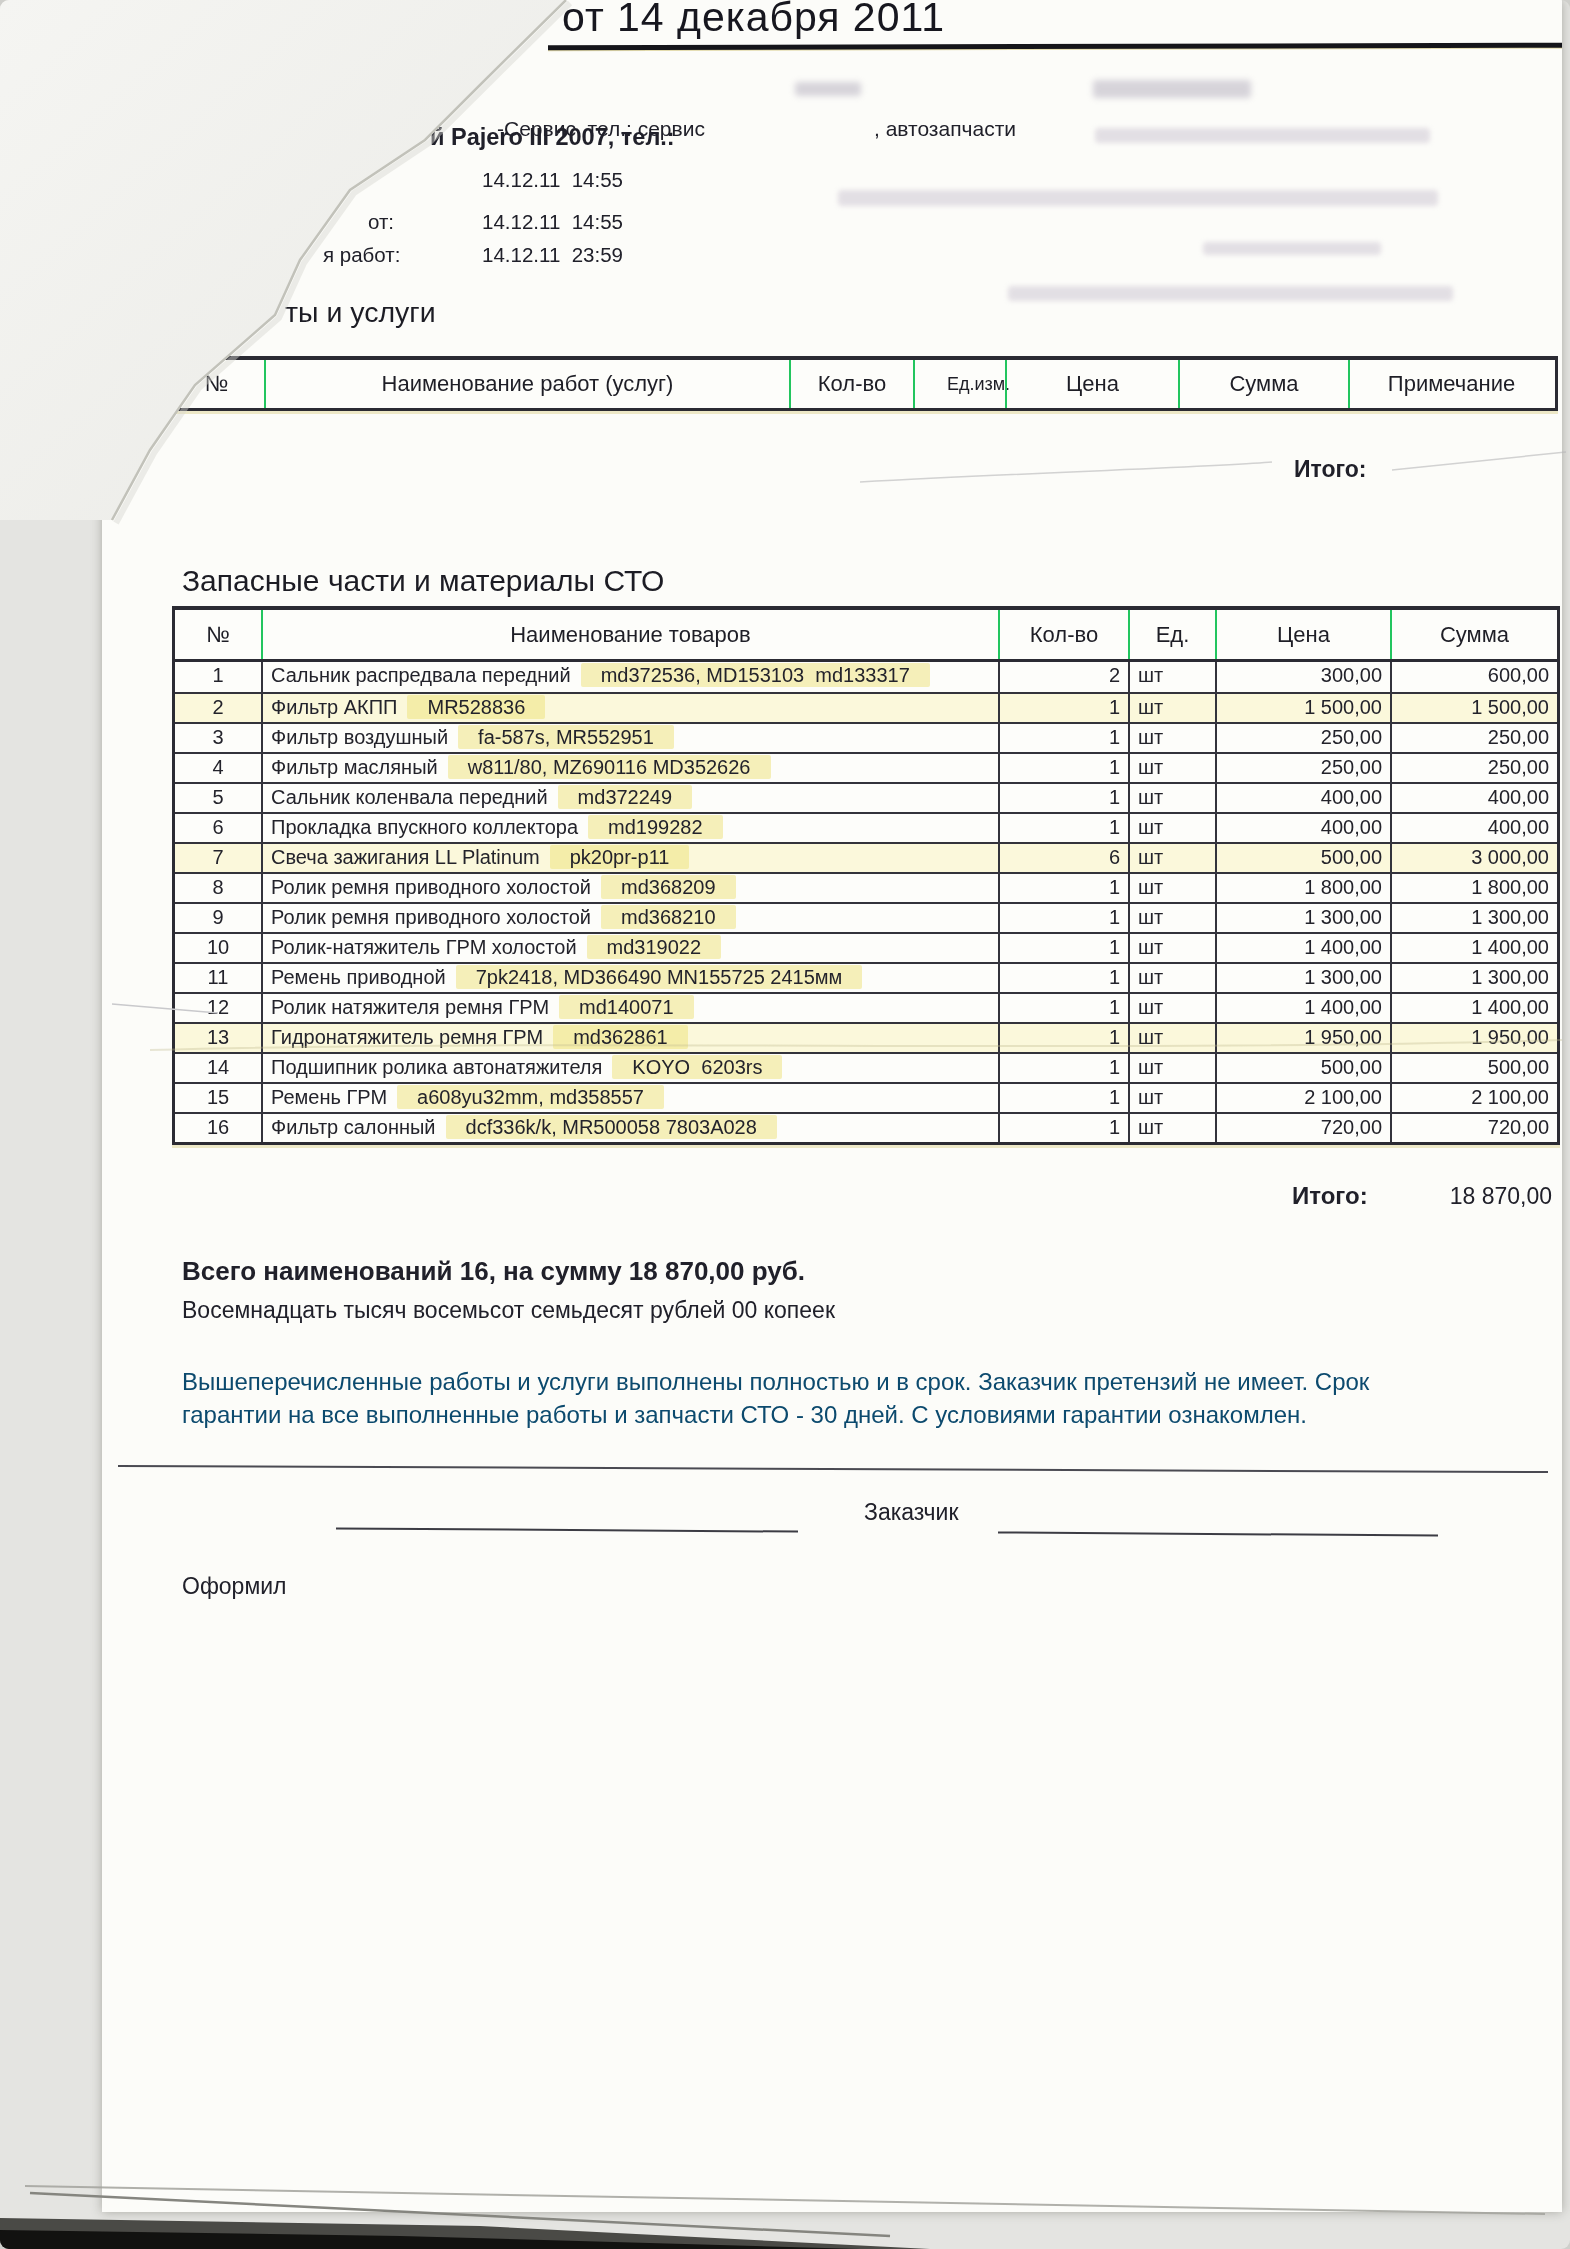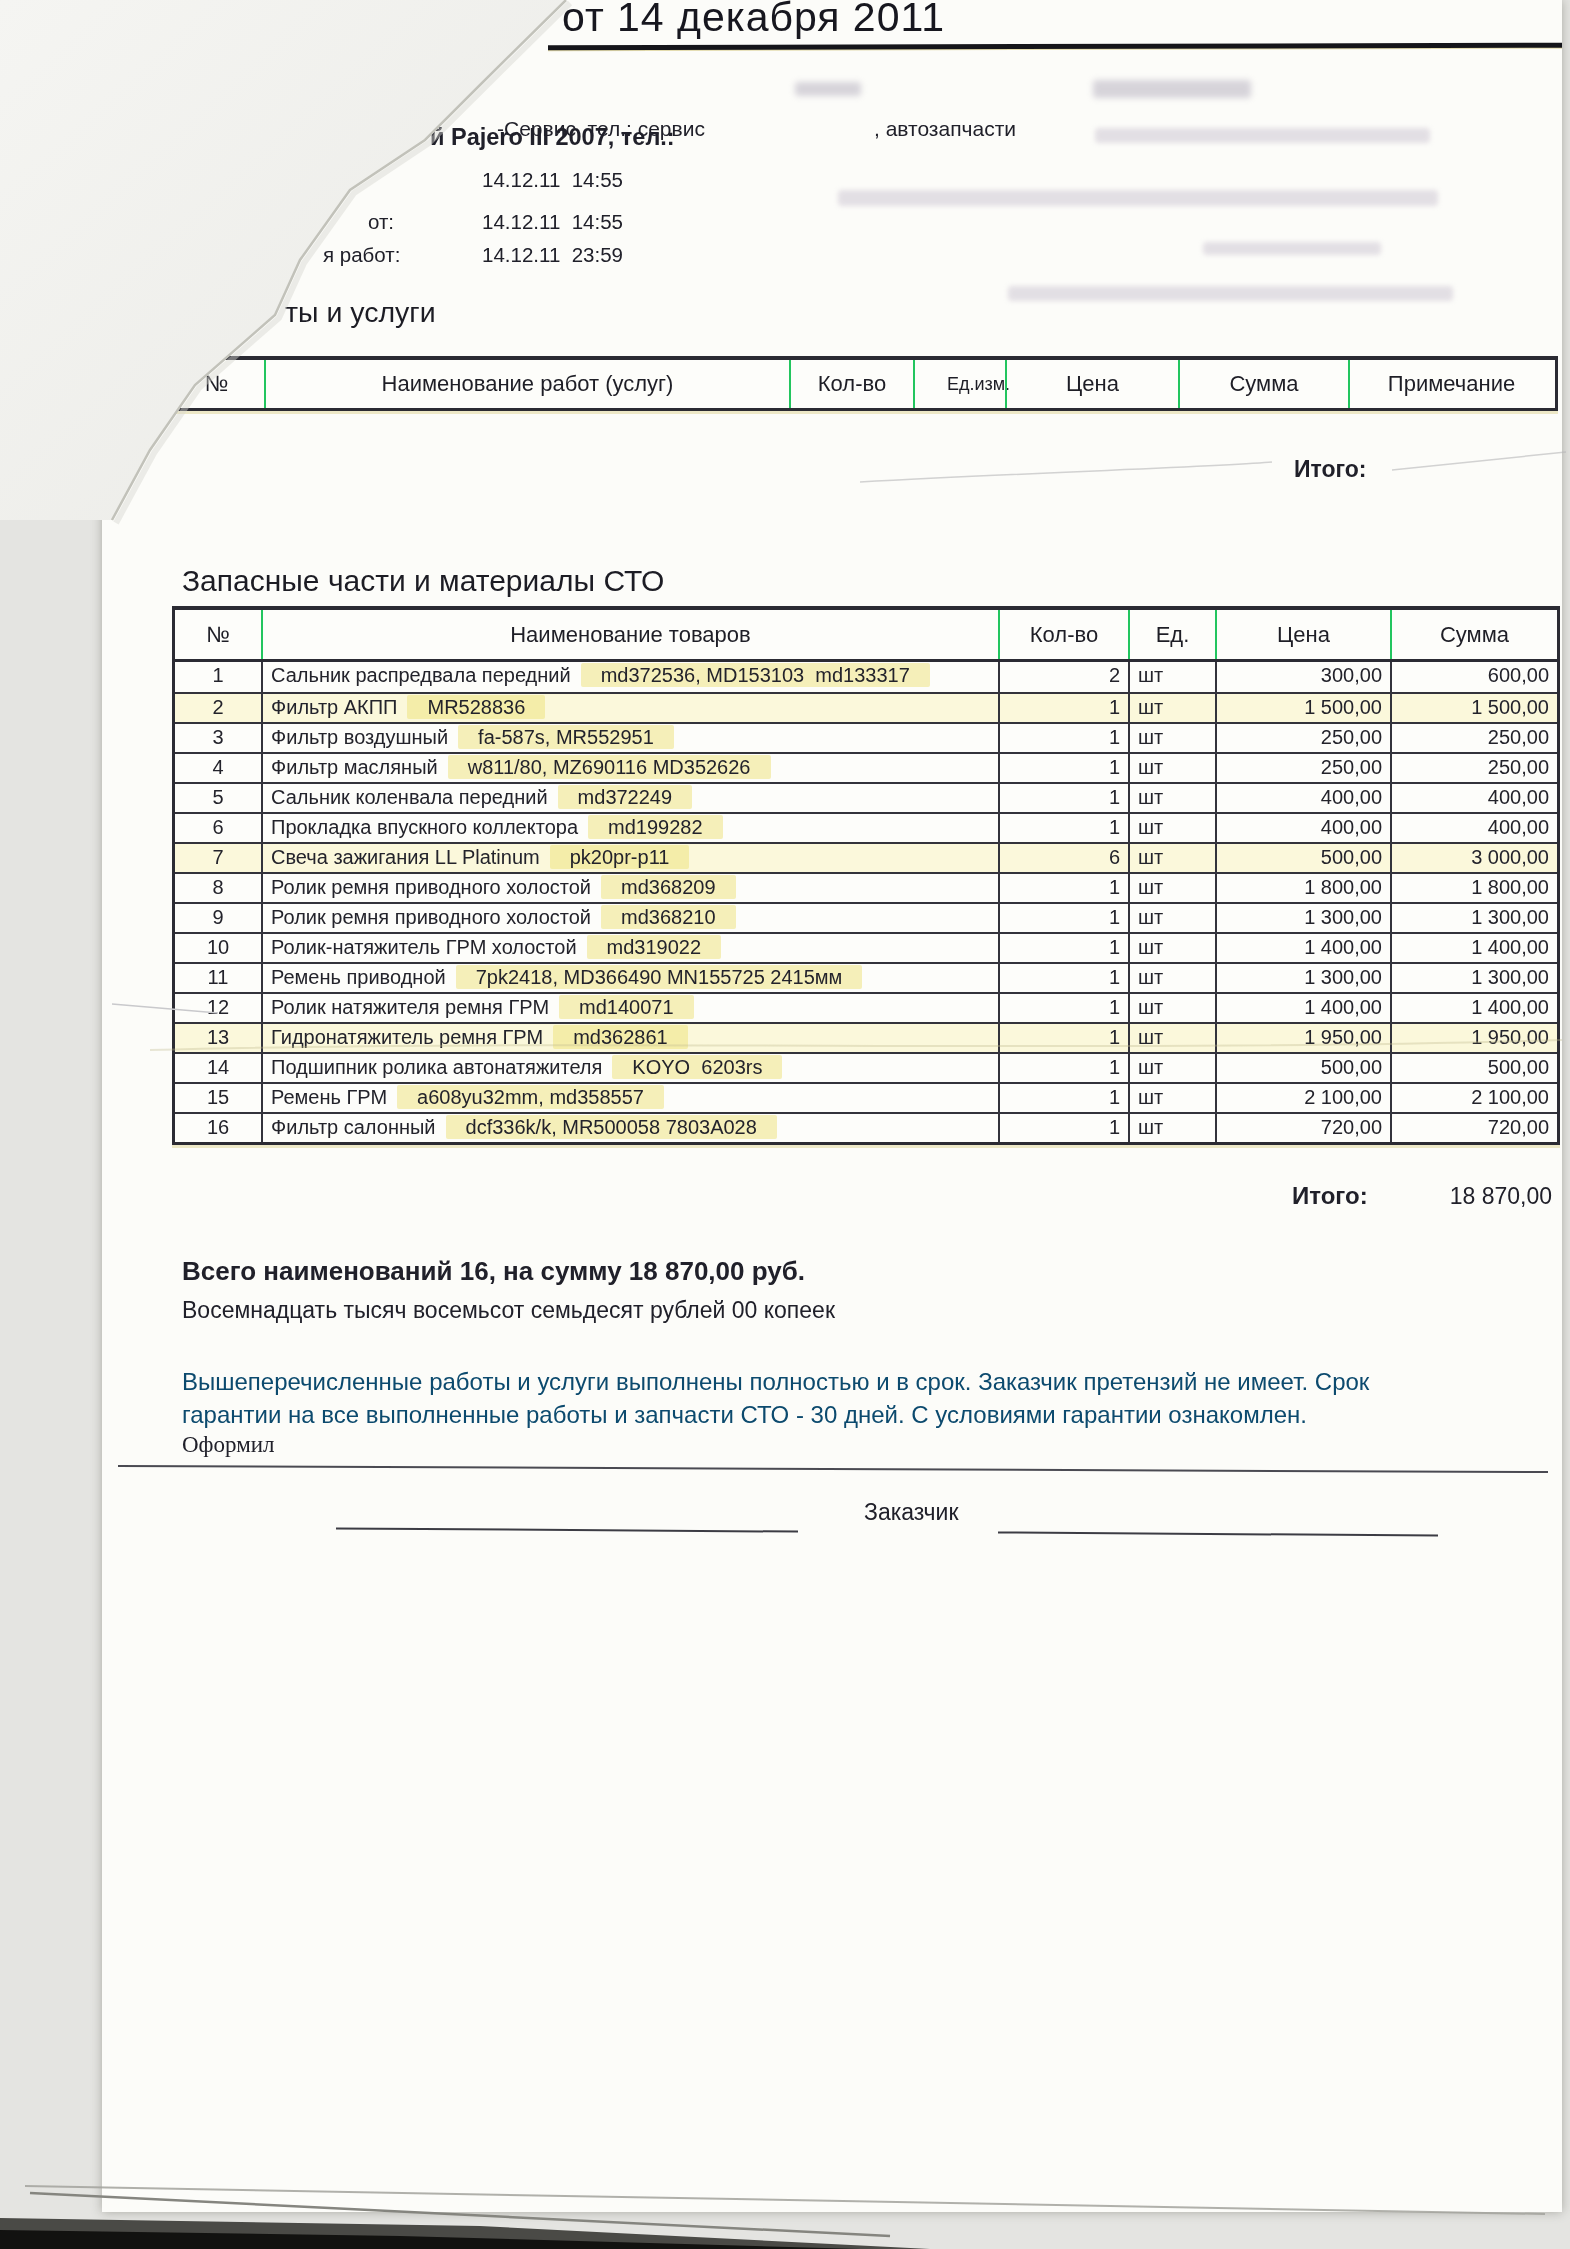--- a/index.html
+++ b/index.html
@@ -1,20 +1,21 @@
 <!DOCTYPE html>
 <html><head>
 <meta charset="utf-8">
 <style>
   html,body{margin:0;padding:0;background:#cfcfcb;}
   .scan{
     position:relative; width:1570px; height:2249px; overflow:hidden;
     background:#e4e4e1;
     font-family:"Liberation Sans","DejaVu Sans",sans-serif;
     color:#20202a;
+    border-radius:9px;
   }
   .paper{
     position:absolute; left:102px; top:0; width:1460px; height:2212px;
     background:#fcfcf9; box-shadow:0 0 10px rgba(60,60,50,.35);
   }
   .abs{position:absolute;}
   .doc-title{font-size:41px; letter-spacing:1px; color:#17171f; white-space:pre;}
   .topline{background:#15151a; height:5px; transform:rotate(-0.15deg); box-shadow:0 1px 0 rgba(190,170,60,.4);}
   .line21{font-size:21px; white-space:pre;margin-top:41px;}
   .vehicle{font-size:23.5px; font-weight:bold; white-space:pre;}
@@ -252,21 +253,21 @@
   <div class="abs sum-bold" style="left:182px; top:1256px;">Всего наименований 16, на сумму 18 870,00 руб.</div>
   <div class="abs sum-words" style="left:182px; top:1297px;">Восемнадцать тысяч восемьсот семьдесят рублей 00 копеек</div>
 
   <div class="abs warranty" style="left:182px; top:1365px; width:1380px;">
     <div>Вышеперечисленные работы и услуги выполнены полностью и в срок. Заказчик претензий не имеет. Срок</div>
     <div>гарантии на все выполненные работы и запчасти СТО - 30 дней. С условиями гарантии ознакомлен.</div>
   </div>
 
   <div class="abs divider" style="left:118px; top:1468px; width:1430px;"></div>
 
-  <div class="abs sig-label" style="left:182px; top:1432px;font-family:Liberation Serif, serif;">Оформил</div>
+  <div class="abs sig-label" style="left:182px; top:1573px;">Оформил</div>
   <div class="abs sig-line" style="left:336px; top:1529px; width:462px;"></div>
   <div class="abs sig-label" style="left:864px; top:1499px;">Заказчик</div>
   <div class="abs sig-line" style="left:998px; top:1533px; width:440px;"></div>
 
   <svg class="overlay" width="1570" height="2249" viewBox="0 0 1570 2249">
     <defs>
       <linearGradient id="foldg" x1="0" y1="0" x2="1" y2="1">
         <stop offset="0" stop-color="#f5f5f2"></stop>
         <stop offset="1" stop-color="#eaeae6"></stop>
       </linearGradient>

